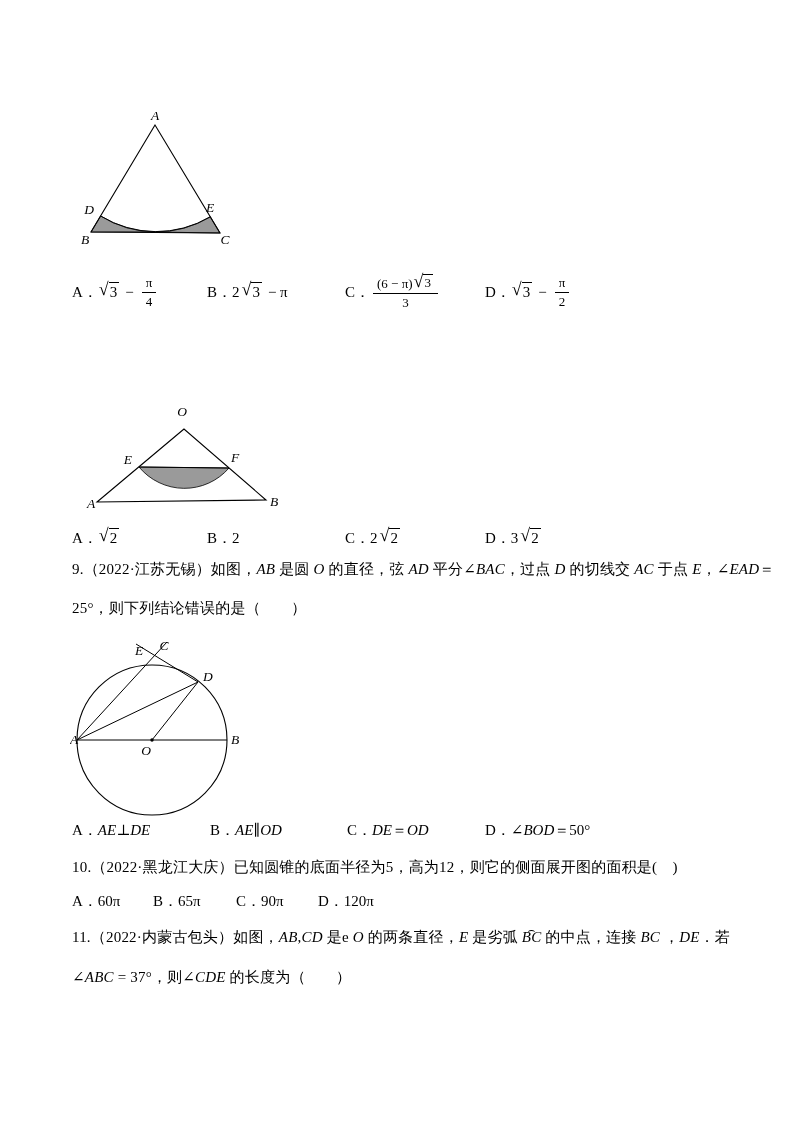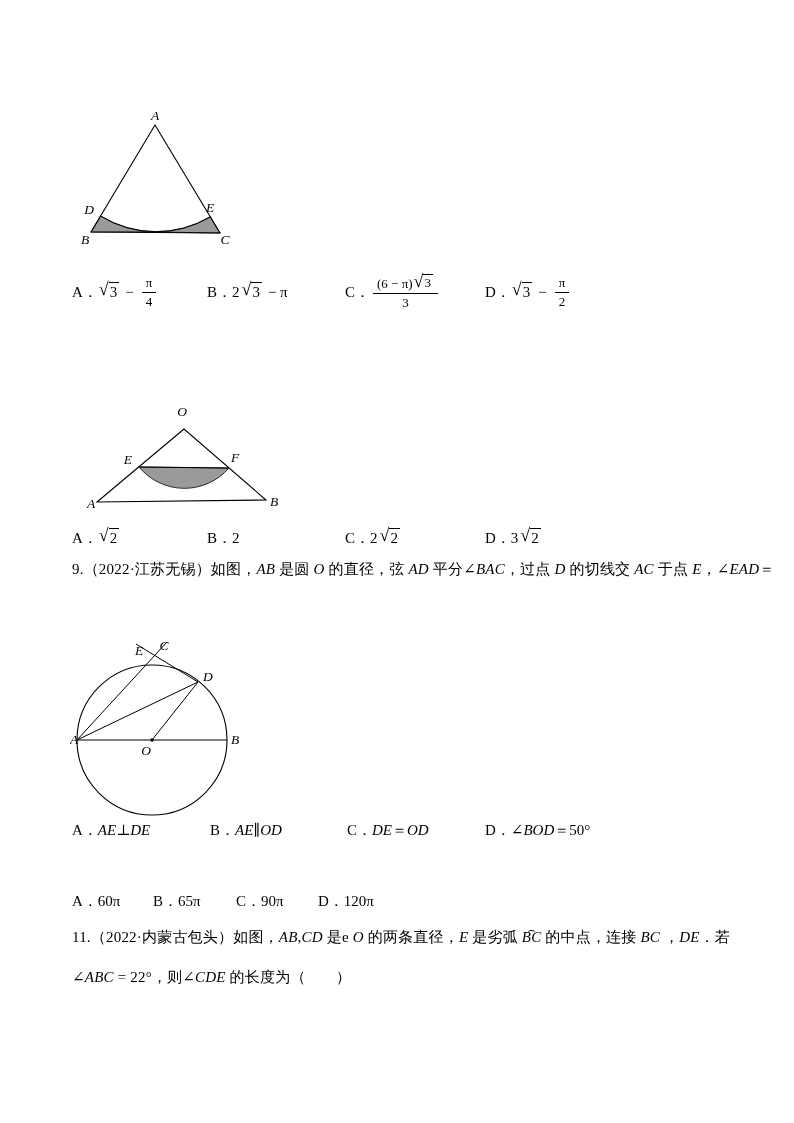--- a/index.html
+++ b/index.html
@@ -127,20 +127,21 @@
       <span>D．</span>
       <span class="coef">3</span>
       <span class="sqrt">
           <span class="rsym">√</span>
           <span class="rbody">2</span>
         </span>
     </div>
   </div>
 
   <div class="t" style="top:560px"><span>9.（2022·江苏无锡）如图，</span><span class="it">AB</span><span> 是圆 </span><span class="it">O</span><span> 的直径，弦 </span><span class="it">AD</span><span> 平分∠</span><span class="it">BAC</span><span>，过点 </span><span class="it">D</span><span> 的切线交 </span><span class="it">AC</span><span> 于点 </span><span class="it">E</span><span>，∠</span><span class="it">EAD</span><span>＝</span></div>
+  <div class="t" style="top:599px"><span>25°，则下列结论错误的是（　　）</span></div>
 
   <svg width="185" height="182" viewBox="0 0 185 182" style="left:70px; top:636px;">
     <circle cx="82" cy="104" r="75" fill="none" stroke="#000" stroke-width="1.1"></circle>
     <line x1="7" y1="104" x2="157" y2="104" stroke="#000" stroke-width="1"></line>
     <line x1="7" y1="104" x2="128" y2="46" stroke="#000" stroke-width="1"></line>
     <line x1="82" y1="104" x2="128" y2="46" stroke="#000" stroke-width="1"></line>
     <line x1="7" y1="104" x2="97" y2="6" stroke="#000" stroke-width="1"></line>
     <line x1="128" y1="46" x2="66" y2="8" stroke="#000" stroke-width="1"></line>
     <circle cx="82" cy="104" r="1.7" fill="#000"></circle>
     <text x="0" y="108" text-anchor="start">A</text>
@@ -170,23 +171,24 @@
         <span>＝</span>
         <span class="it">OD</span>
       </div>
     <div class="opt" style="left:485px">
         <span>D．∠</span>
         <span class="it">BOD</span>
         <span>＝50°</span>
       </div>
   </div>
 
+  <div class="t" style="top:858px"><span>10.（2022·黑龙江大庆）已知圆锥的底面半径为5，高为12，则它的侧面展开图的面积是(　)</span></div>
   <div class="optrow" style="top:891px; height:20px;">
     <div class="opt" style="left:72px">A．60π</div>
     <div class="opt" style="left:153px">B．65π</div>
     <div class="opt" style="left:236px">C．90π</div>
     <div class="opt" style="left:318px">D．120π</div>
   </div>
 
   <div class="t" style="top:928px"><span>11.（2022·内蒙古包头）如图，</span><span class="it">AB</span><span>,</span><span class="it">CD</span><span> 是e </span><span class="it">O</span><span> 的两条直径，</span><span class="it">E</span><span> 是劣弧 </span><span class="it arcbc">BC<span class="arcmark">⌢</span></span><span> 的中点，连接 </span><span class="it">BC</span><span> ，</span><span class="it">DE</span><span>．若</span></div>
-  <div class="t" style="top:968px"><span>∠</span><span class="it">ABC</span><span> = 22°，则∠</span><span class="it">CDE</span><span> 的长度为（　　）</span></div>
+  <div class="t" style="top:968px"><span>∠</span><span class="it">ABC</span><span> = 37°，则∠</span><span class="it">CDE</span><span> 的长度为（　　）</span></div>
 
 </div>
 
 </body></html>

